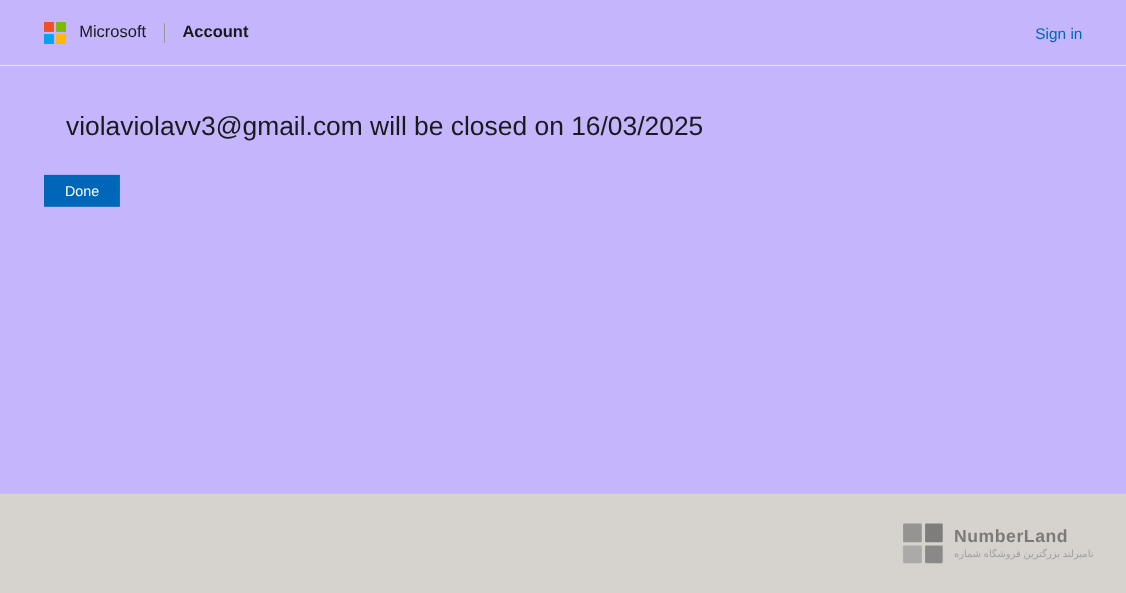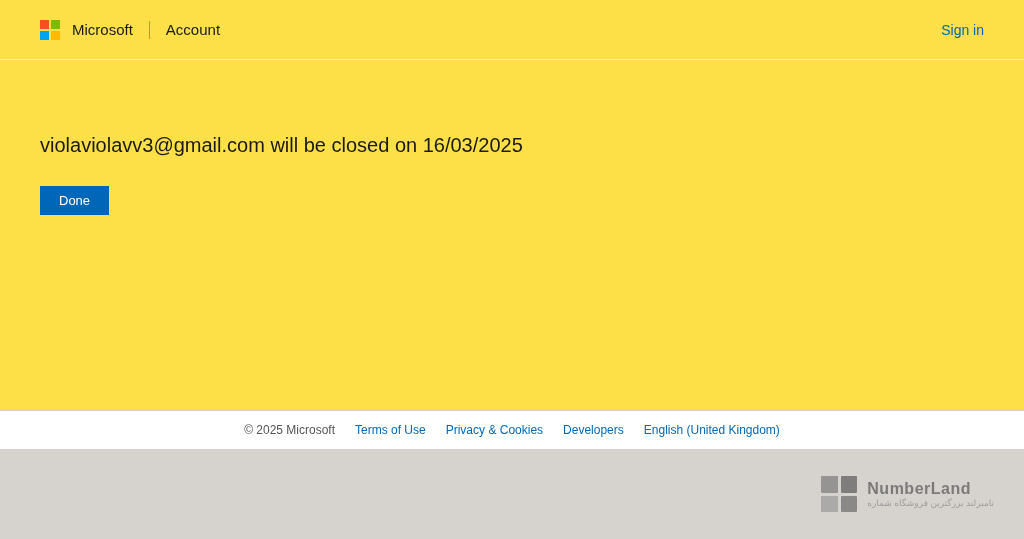--- a/index.html
+++ b/index.html
@@ -15,26 +15,25 @@
     }
     .page-wrapper {
       width: 1024px;
       height: 539px;
       background: #d6d3cf;
       display: flex;
       flex-direction: column;
       position: relative;
     }
     .main-card {
-      background: #fde047;
+      background: #c4b5fd;
       width: 100%;
       flex: 1;
       display: flex;
       flex-direction: column;
-      gap: 32px;
     }
     
     .header {
       display: flex;
       align-items: center;
       justify-content: space-between;
       padding: 16px 40px;
       border-bottom: 1px solid #e8e8e8;
       height: 60px;
     }
@@ -62,40 +61,41 @@
     }
     .header-divider {
       width: 1px;
       height: 18px;
       background: #999;
       margin: 0 4px;
     }
     .header-section {
       font-size: 15px;
       color: #1a1a1a;
-      font-weight: 400;
+      font-weight: 700;
     }
     .sign-in-link {
       font-size: 14px;
       color: #0067b8;
       text-decoration: none;
       cursor: pointer;
     }
 
     
     .content {
       padding: 40px 40px 30px 40px;
       flex: 1;
     }
     .page-title {
-      font-size: 20px;
+      font-size: 24px;
       font-weight: 300;
       color: #1a1a1a;
       margin-bottom: 20px;
       line-height: 1.3;
+      margin-left: 20px;
     }
     .description-text {
       font-size: 13px;
       color: #333;
       line-height: 1.6;
       margin-bottom: 14px;
       max-width: 760px;
     }
     .done-button {
       background: #0067b8;
@@ -193,27 +193,20 @@
         <span class="header-section">Account</span>
       </div>
       <a class="sign-in-link">Sign in</a>
     </div>
 
     <div class="content">
       <h1 class="page-title">violaviolavv3@gmail.com will be closed on 16/03/2025</h1>
       <button class="done-button">Done</button>
     </div>
 
-    <div class="footer">
-      <span class="footer-copyright">© 2025 Microsoft</span>
-      <a class="footer-link">Terms of Use</a>
-      <a class="footer-link">Privacy &amp; Cookies</a>
-      <a class="footer-link">Developers</a>
-      <a class="footer-link">English (United Kingdom)</a>
-    </div>
   </div>
 
   <div class="watermark-area">
     <div class="watermark">
       <div class="watermark-logo">
         <div class="wm-cell wm-cell-1"></div>
         <div class="wm-cell wm-cell-2"></div>
         <div class="wm-cell wm-cell-3"></div>
         <div class="wm-cell wm-cell-4"></div>
       </div>

